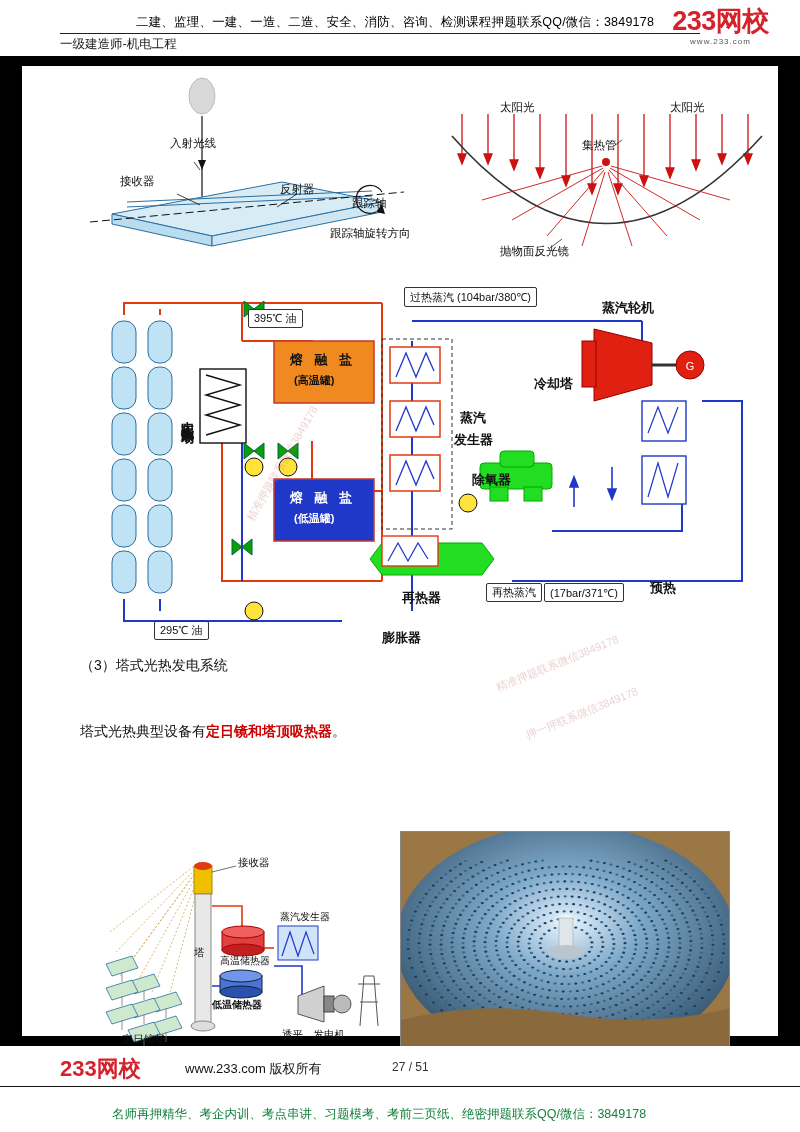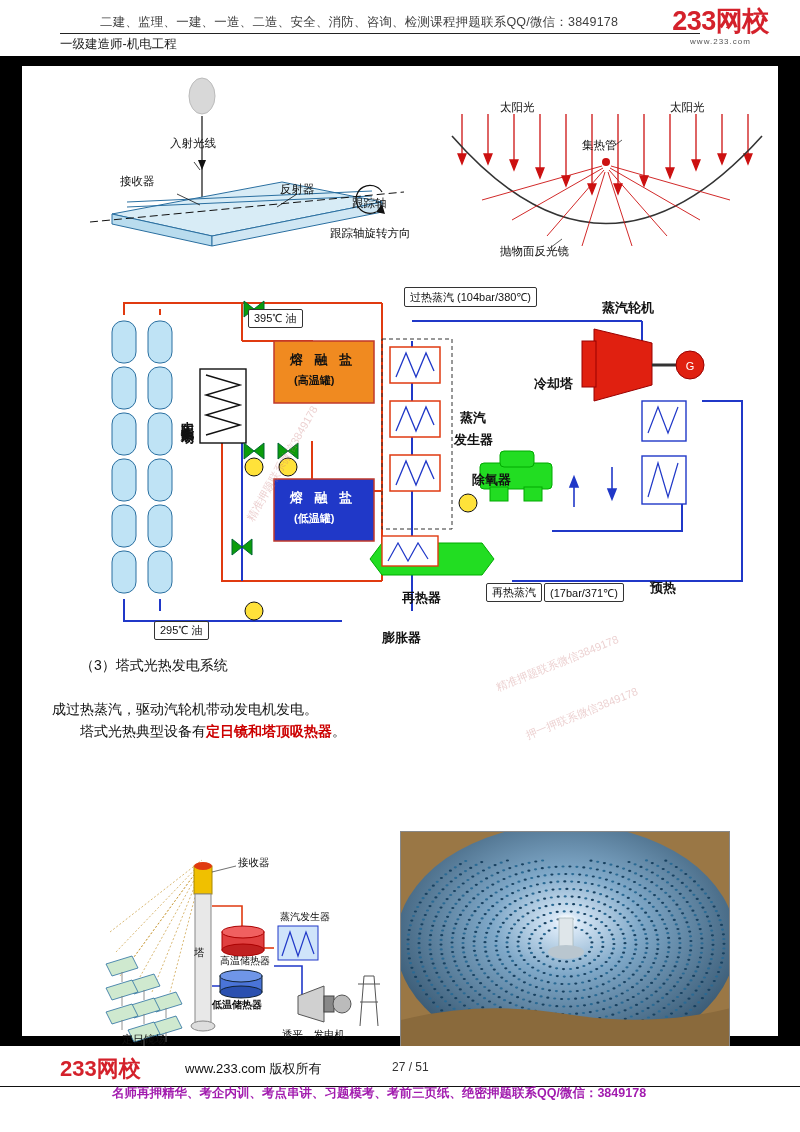--- a/index.html
+++ b/index.html
@@ -14,22 +14,23 @@
   }
   .page { position:absolute; inset:0; }
 
   
   .header {
     position:absolute; left:0; top:0; width:800px; height:62px;
     background:#ffffff;
   }
   .hdr-line1 {
     position:absolute; left:100px; top:14px; width:590px;
-    font-size:12.5px; color:#404040; letter-spacing:0.2px;
+    font-size:12.5px; color:#000000; letter-spacing:0.2px;
     white-space:nowrap;
+    text-align:center;
   }
   .hdr-line2 {
     position:absolute; left:60px; top:36px; width:400px;
     font-size:12.5px; color:#1a1a1a;
     white-space:nowrap;
   }
   .hdr-rule {
     position:absolute; left:60px; top:33px; width:640px; height:1px;
     background:#222;
   }
@@ -74,22 +75,22 @@
   }
   .footer-url {
     position:absolute; left:185px; top:14px;
     font-size:13px; color:#111;
   }
   .footer-page {
     position:absolute; left:392px; top:14px;
     font-size:12px; color:#333;
   }
   .footer-note {
-    position:absolute; left:112px; top:39px;
-    font-size:12.5px; color:#a21caf; white-space:nowrap;font-weight:bold;
+    position:absolute; left:112px; top:60px;
+    font-size:12.5px; color:#15803d; white-space:nowrap;
   }
   .footer-rule {
     position:absolute; left:0; top:40px; width:800px; height:1px; background:#111;
   }
 
   
   .content { position:absolute; left:22px; top:66px; width:756px; height:970px; background:#fff; }
 
   
   .fig1 { position:absolute; left:60px; top:8px; width:340px; height:200px; }
@@ -370,21 +371,20 @@
       <div class="t-title" style="left:452px; top:94px;">冷却塔</div>
       <div class="t-title" style="left:390px; top:190px;">除氧器</div>
       <div class="t-title" style="left:568px; top:298px;">预热</div>
       <div class="t-title" style="left:320px; top:308px;">再热器</div>
       <div class="t-title" style="left:300px; top:348px;">膨胀器</div>
 
       <div class="wm" style="left:135px; top:175px; transform:rotate(-60deg);">精准押题联系微信3849178</div>
     </div>
 
     <div class="para" style="left:58px; top:588px; width:680px;">（3）塔式光热发电系统</div>
-    <div class="para" style="left:30px; top:632px; width:690px;">成过热蒸汽，驱动汽轮机带动发电机发电。</div>
     <div class="para" style="left:58px; top:654px; width:690px;">
       <span>塔式光热典型设备有</span><span class="red-bold">定日镜和塔顶吸热器</span><span>。</span>
     </div>
 
     <div class="wm" style="left:470px; top:590px; transform:rotate(-22deg);">精准押题联系微信3849178</div>
     <div class="wm" style="left:500px; top:640px; transform:rotate(-22deg);">押一押联系微信3849178</div>
 
     <div class="fig4">
       <svg width="290" height="215" viewBox="0 0 290 215">
 

